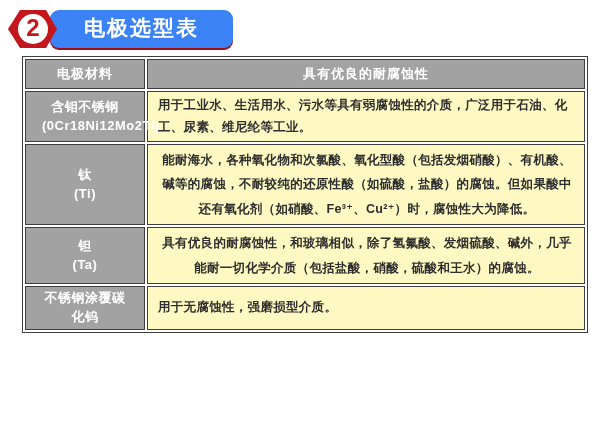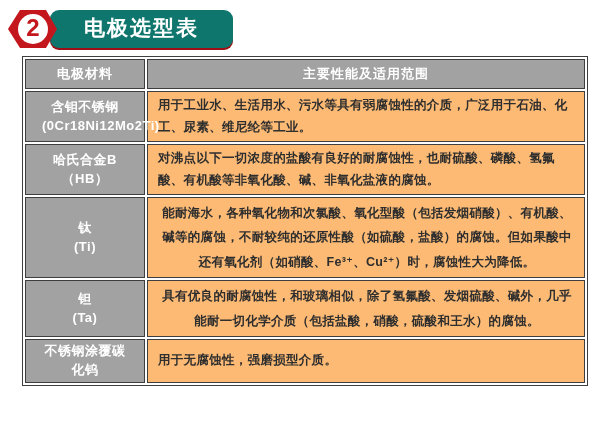--- a/index.html
+++ b/index.html
@@ -41,21 +41,21 @@
     transform: translate(-50%, -54%);
     font-size: 24px;
     font-weight: bold;
     color: #c4161d;
     line-height: 1;
   }
   .banner {
     position: relative;
     z-index: 1;
     margin-left: -8px;
-    background: #0f766e;
+    background: #3b82f6;
     color: #ffffff;
     font-size: 21px;
     font-weight: bold;
     letter-spacing: 2px;
     padding: 4px 34px 6px 34px;
     border-radius: 9px;
     box-shadow: 0 2px 0 #9e1016;
   }
   
   table.spec {
@@ -89,21 +89,21 @@
     background: #a2a2a2;
     color: #ffffff;
     font-size: 13px;
     font-weight: bold;
     text-align: center;
     line-height: 1.45;
     padding: 2px 16px;
     letter-spacing: 0.5px;
   }
   td.desc {
-    background: #fdba74;
+    background: #fef9c3;
     color: #2e2e2e;
     font-size: 12.5px;
     font-weight: bold;
     text-align: left;
     line-height: 1.72;
     padding: 3px 8px 3px 10px;
     letter-spacing: 0.3px;
   }
   tr.tall td.desc { line-height: 1.95; text-align: center; }
 </style>
@@ -124,38 +124,31 @@
   </div>
 
   <table class="spec">
     <colgroup>
         <col class="c-mat">
         <col class="c-desc">
       </colgroup>
     <tbody>
         <tr>
       <th class="hdr">电极材料</th>
-      <th class="hdr">主要性能及适用范围</th>
+      <th class="hdr">具有优良的耐腐蚀性</th>
     </tr>
 
     <tr>
       <td class="mat">
         <div>含钼不锈钢</div>
         <div>(0Cr18Ni12Mo2Ti)</div>
       </td>
       <td class="desc">用于工业水、生活用水、污水等具有弱腐蚀性的介质，广泛用于石油、化工、尿素、维尼纶等工业。</td>
     </tr>
 
-    <tr>
-      <td class="mat">
-        <div>哈氏合金B</div>
-        <div>（HB）</div>
-      </td>
-      <td class="desc">对沸点以下一切浓度的盐酸有良好的耐腐蚀性，也耐硫酸、磷酸、氢氟酸、有机酸等非氧化酸、碱、非氧化盐液的腐蚀。</td>
-    </tr>
 
 
     <tr class="tall">
       <td class="mat">
         <div>钛</div>
         <div>(Ti)</div>
       </td>
       <td class="desc">能耐海水，各种氧化物和次氯酸、氧化型酸（包括发烟硝酸）、有机酸、碱等的腐蚀，不耐较纯的还原性酸（如硫酸，盐酸）的腐蚀。但如果酸中还有氧化剂（如硝酸、Fe³⁺、Cu²⁺）时，腐蚀性大为降低。</td>
     </tr>
 

